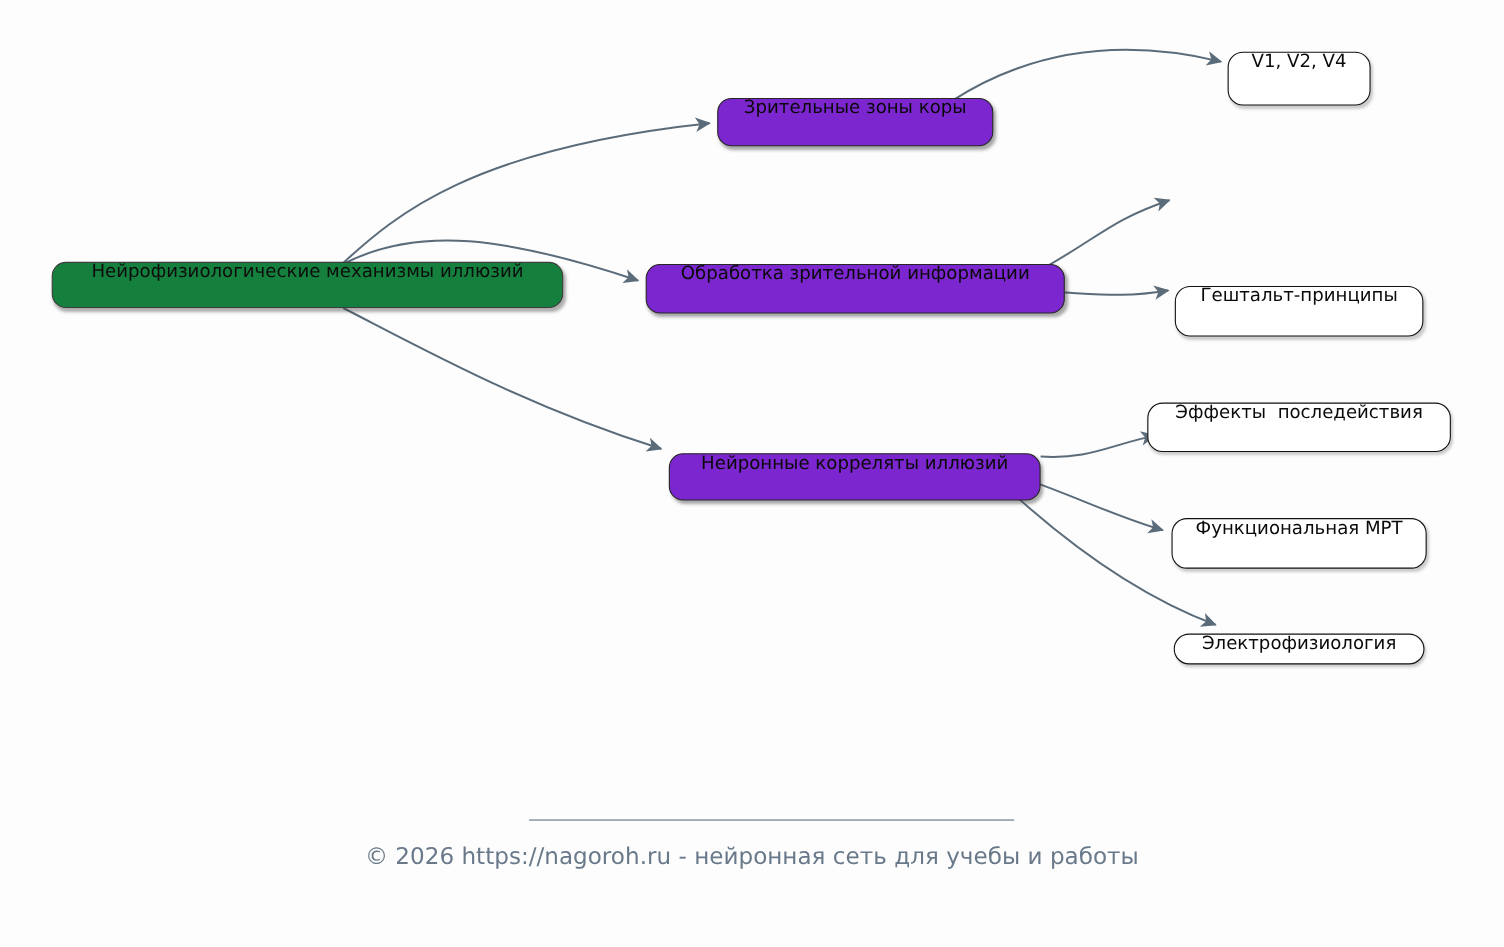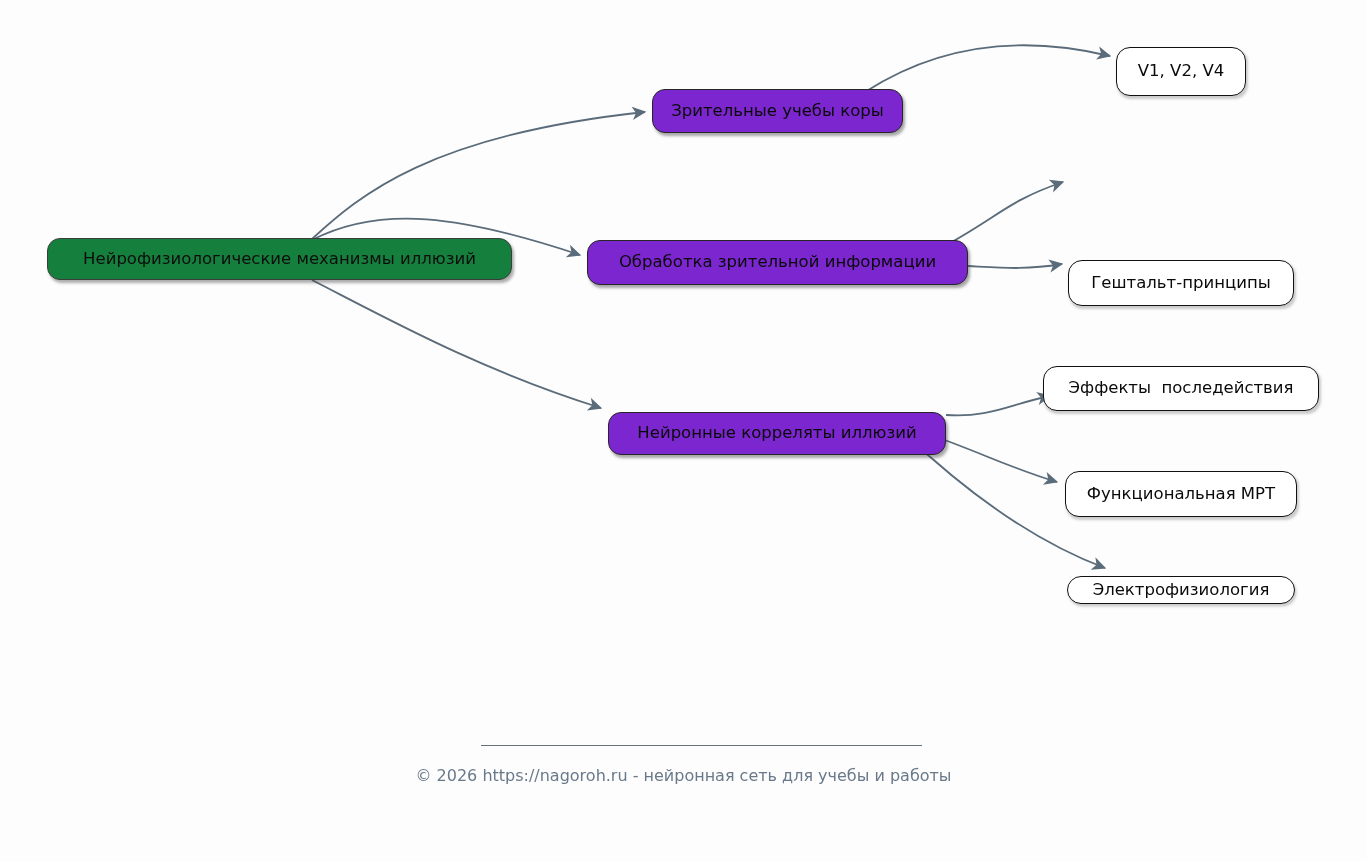--- a/index.html
+++ b/index.html
@@ -29,21 +29,20 @@
     width: 1367px;
     height: 861px;
     pointer-events: none;
   }
 
   
   .node {
     position: absolute;
     box-sizing: border-box;
     display: flex;
-    align-items: center;
     justify-content: center;
     white-space: pre;
     line-height: 1;
     border-radius: 12px;
   }
 
   .node .label {
     display: block;
     white-space: pre;
   }
@@ -94,21 +93,21 @@
     position: absolute;
     top: 745px;
     left: 481px;
     width: 441px;
     height: 0;
     border-top: 1.4px solid #66717c;
   }
   .footer-copy {
     top: 766px;
     font-family: "DejaVu Sans", sans-serif;
-    font-size: 16px;
+    font-size: 21px;
     color: #69798a;
   }
 </style>
 </head>
 <body>
 
 <div id="canvas">
 
   <svg id="edges" viewBox="0 0 1367 861" width="1367" height="861" xmlns="http://www.w3.org/2000/svg">
     <defs>
@@ -137,21 +136,21 @@
 
       <path d="M 905,434 C 960,486 1030,540 1105,568"></path>
     </g>
   </svg>
 
   <div class="node node-root" style="left:47px; top:238px; width:465px; height:42px;">
     <span class="label">Нейрофизиологические механизмы иллюзий</span>
   </div>
 
   <div class="node node-branch" style="left:652px; top:89px; width:251px; height:44px;">
-    <span class="label">Зрительные учебы коры</span>
+    <span class="label">Зрительные зоны коры</span>
   </div>
 
   <div class="node node-leaf" style="left:1116px; top:47px; width:130px; height:49px;">
     <span class="label">V1, V2, V4</span>
   </div>
 
   <div class="node node-branch" style="left:587px; top:240px; width:381px; height:45px;">
     <span class="label">Обработка зрительной информации</span>
   </div>
 

